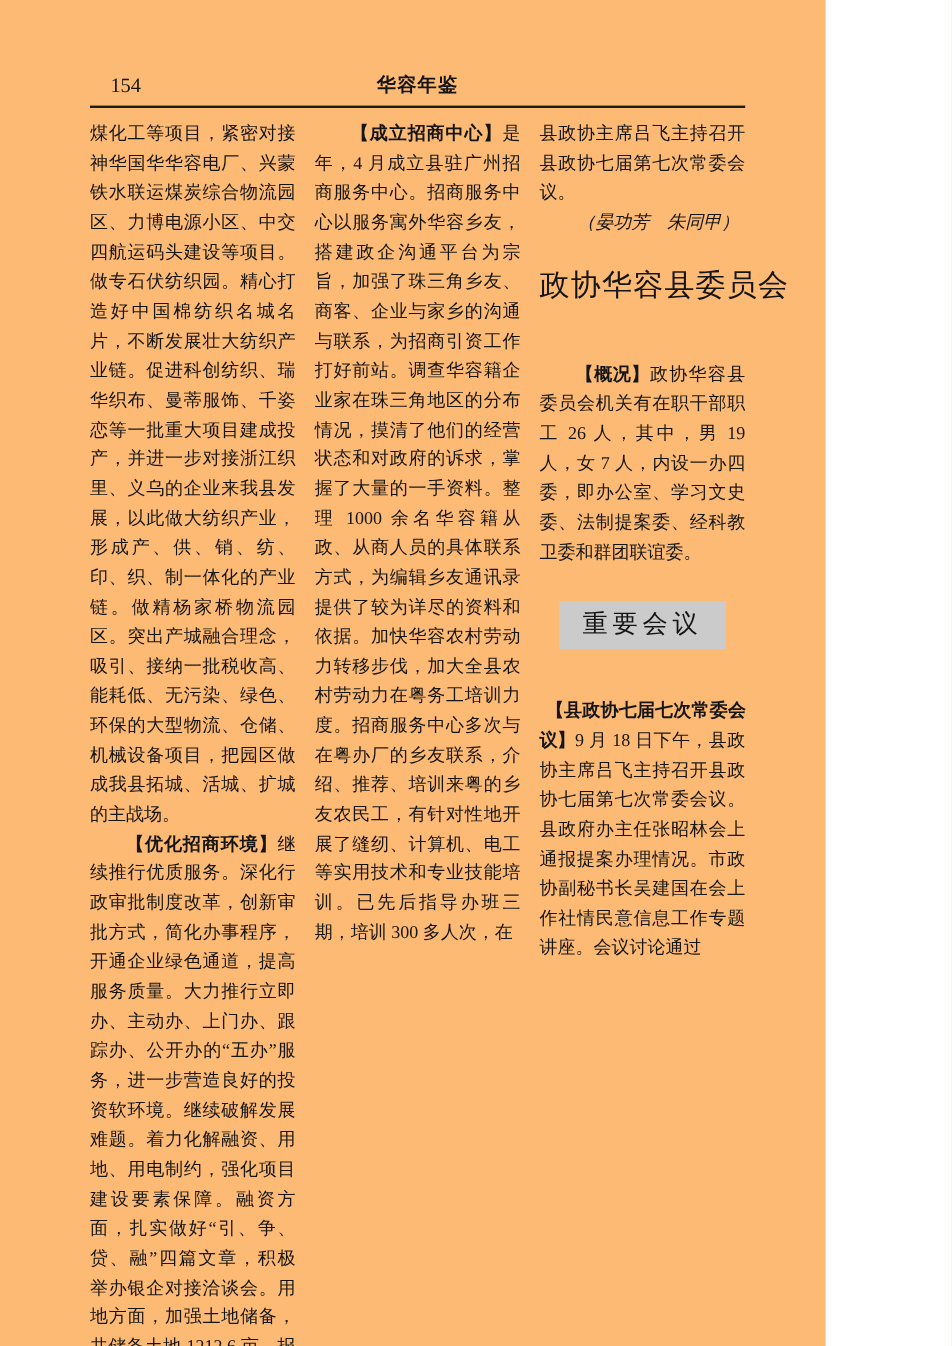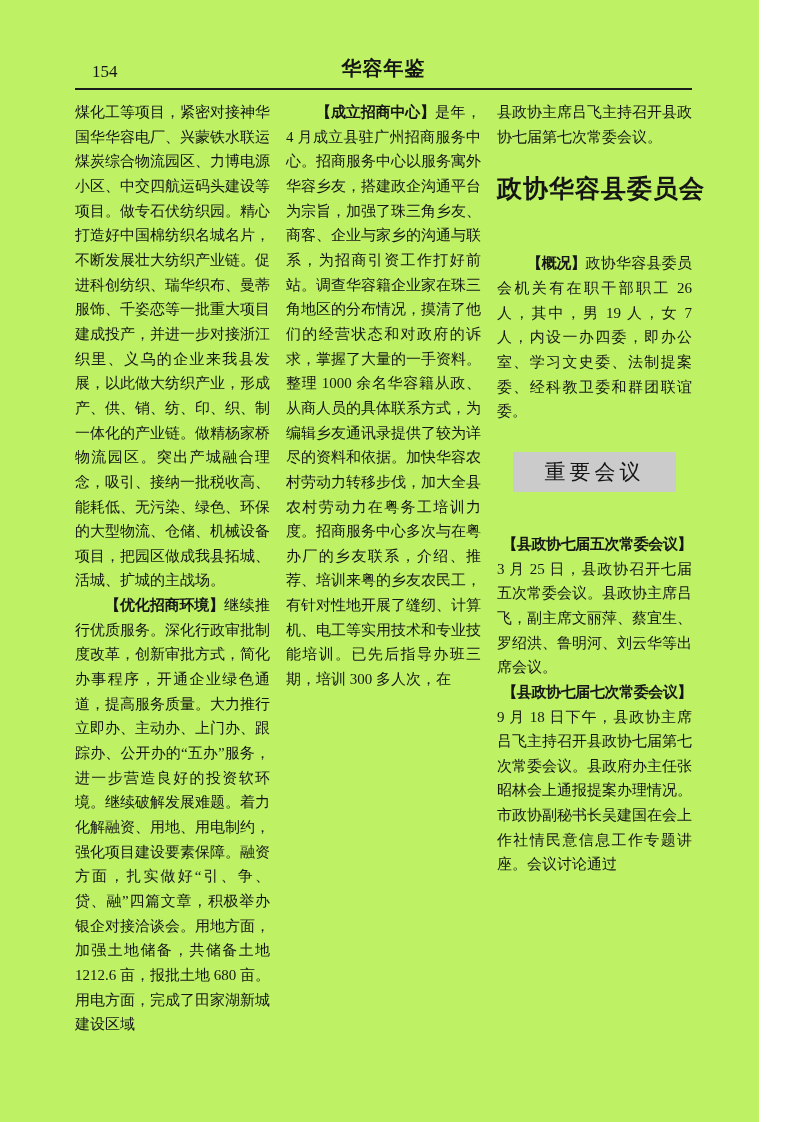--- a/index.html
+++ b/index.html
@@ -1,39 +1,39 @@
 <!DOCTYPE html>
 <html lang="zh"><head>
 <meta charset="utf-8">
 <style>
   html, body { margin: 0; padding: 0; background: #ffffff; }
   .page {
     position: relative;
-    width: 759px;
+    width: 688px;
     height: 1122px;
-    background: #bef264;
+    background: #fdba74;
     color: #151515;
     overflow: hidden;
     font-family: "Liberation Serif", serif;
   }
   
   .running-head {
     position: absolute;
     top: 60px; left: 75px; right: 67px;
     height: 28px;
     border-bottom: 2px solid #1c1c1c;
   }
   .page-num {
     position: absolute; left: 17px; bottom: 6px;
     font-size: 17px;
   }
   .book-title {
     position: absolute; left: 50%; bottom: 6px;
     transform: translateX(-50%);
-    font-weight: bold; font-size: 20px; letter-spacing: 1px;
+    font-weight: bold; font-size: 16px; letter-spacing: 1px;
     white-space: nowrap;
   }
   
   .columns {
     position: absolute;
     top: 100px; left: 75px; right: 67px;
     display: flex; gap: 16px;
   }
   .col {
     flex: 1 1 0;
@@ -50,21 +50,21 @@
     font-family: "Liberation Sans", sans-serif;
     font-weight: bold;
     letter-spacing: -0.6px;
   }
   .byline {
     text-align: right;
     font-style: italic;
     padding-right: 5px;
   }
   .article-title {
-    font-weight: bold;
+    font-weight: normal;
     font-size: 25px;
     line-height: 36px;
     text-align: center;
     letter-spacing: 1px;
     white-space: nowrap;
     margin: 22px 0 44px !important;
   }
   .section-box {
     background: #cbcbcb;
     height: 40px;
@@ -93,26 +93,26 @@
       <p>煤化工等项目，紧密对接神华国华华容电厂、兴蒙铁水联运煤炭综合物流园区、力博电源小区、中交四航运码头建设等项目。做专石伏纺织园。精心打造好中国棉纺织名城名片，不断发展壮大纺织产业链。促进科创纺织、瑞华织布、曼蒂服饰、千姿恋等一批重大项目建成投产，并进一步对接浙江织里、义乌的企业来我县发展，以此做大纺织产业，形成产、供、销、纺、印、织、制一体化的产业链。做精杨家桥物流园区。突出产城融合理念，吸引、接纳一批税收高、能耗低、无污染、绿色、环保的大型物流、仓储、机械设备项目，把园区做成我县拓城、活城、扩城的主战场。</p>
       <p class="indent"><span class="entry-head">【优化招商环境】</span><span>继续推行优质服务。深化行政审批制度改革，创新审批方式，简化办事程序，开通企业绿色通道，提高服务质量。大力推行立即办、主动办、上门办、跟踪办、公开办的“五办”服务，进一步营造良好的投资软环境。继续破解发展难题。着力化解融资、用地、用电制约，强化项目建设要素保障。融资方面，扎实做好“引、争、贷、融”四篇文章，积极举办银企对接洽谈会。用地方面，加强土地储备，共储备土地 1212.6 亩，报批土地 680 亩。用电方面，完成了田家湖新城建设区域</span></p>
     </div>
 
     <div class="col">
       <p class="indent"><span class="entry-head">【成立招商中心】</span><span>是年，4 月成立县驻广州招商服务中心。招商服务中心以服务寓外华容乡友，搭建政企沟通平台为宗旨，加强了珠三角乡友、商客、企业与家乡的沟通与联系，为招商引资工作打好前站。调查华容籍企业家在珠三角地区的分布情况，摸清了他们的经营状态和对政府的诉求，掌握了大量的一手资料。整理 1000 余名华容籍从政、从商人员的具体联系方式，为编辑乡友通讯录提供了较为详尽的资料和依据。加快华容农村劳动力转移步伐，加大全县农村劳动力在粤务工培训力度。招商服务中心多次与在粤办厂的乡友联系，介绍、推荐、培训来粤的乡友农民工，有针对性地开展了缝纫、计算机、电工等实用技术和专业技能培训。已先后指导办班三期，培训 300 多人次，在</span></p>
     </div>
 
     <div class="col">
       <p>县政协主席吕飞主持召开县政协七届第七次常委会议。</p>
+      <p class="byline">（晏功芳　朱同甲）</p>
 
       <p class="article-title">政协华容县委员会</p>
 
       <p class="indent"><span class="entry-head">【概况】</span><span>政协华容县委员会机关有在职干部职工 26 人，其中，男 19 人，女 7 人，内设一办四委，即办公室、学习文史委、法制提案委、经科教卫委和群团联谊委。</span></p>
 
       <p class="section-box">重要会议</p>
 
-      <p class="tight-indent"><span class="entry-head">【县政协七届五次常委会议】</span><span>3 月 25 日，县政协召开七届五次常委会议。县政协主席吕飞，副主席文丽萍、蔡宜生、罗绍洪、鲁明河、刘云华等出席会议。</span></p>
 
       <p class="tight-indent"><span class="entry-head">【县政协七届七次常委会议】</span><span>9 月 18 日下午，县政协主席吕飞主持召开县政协七届第七次常委会议。县政府办主任张昭林会上通报提案办理情况。市政协副秘书长吴建国在会上作社情民意信息工作专题讲座。会议讨论通过</span></p>
     </div>
 
   </div>
 </div>
 
 </body></html>

